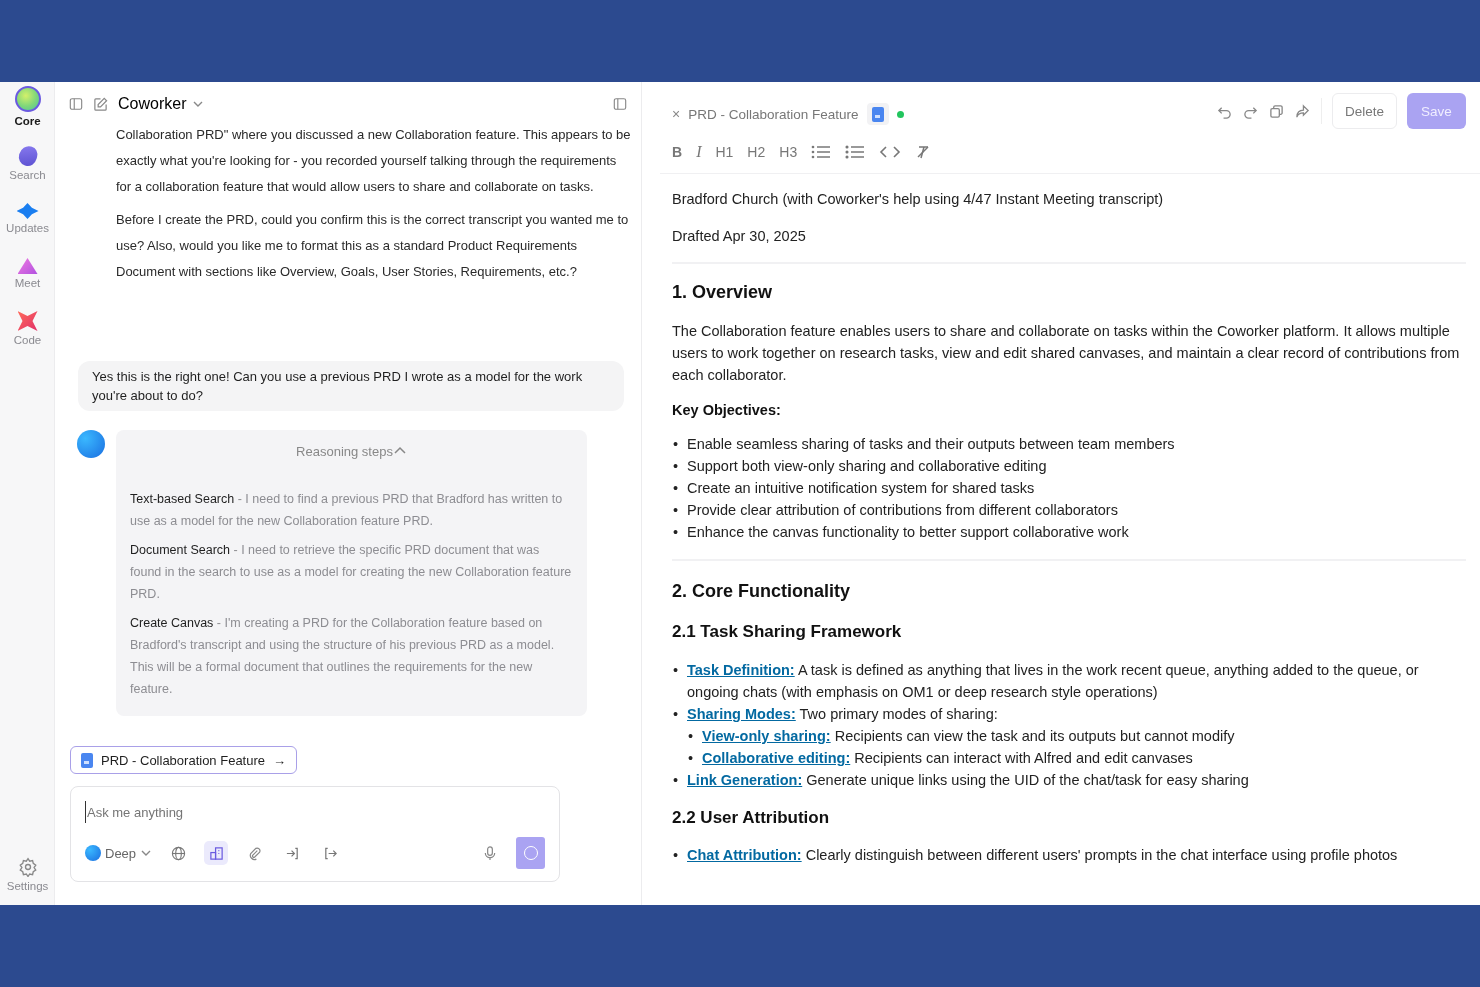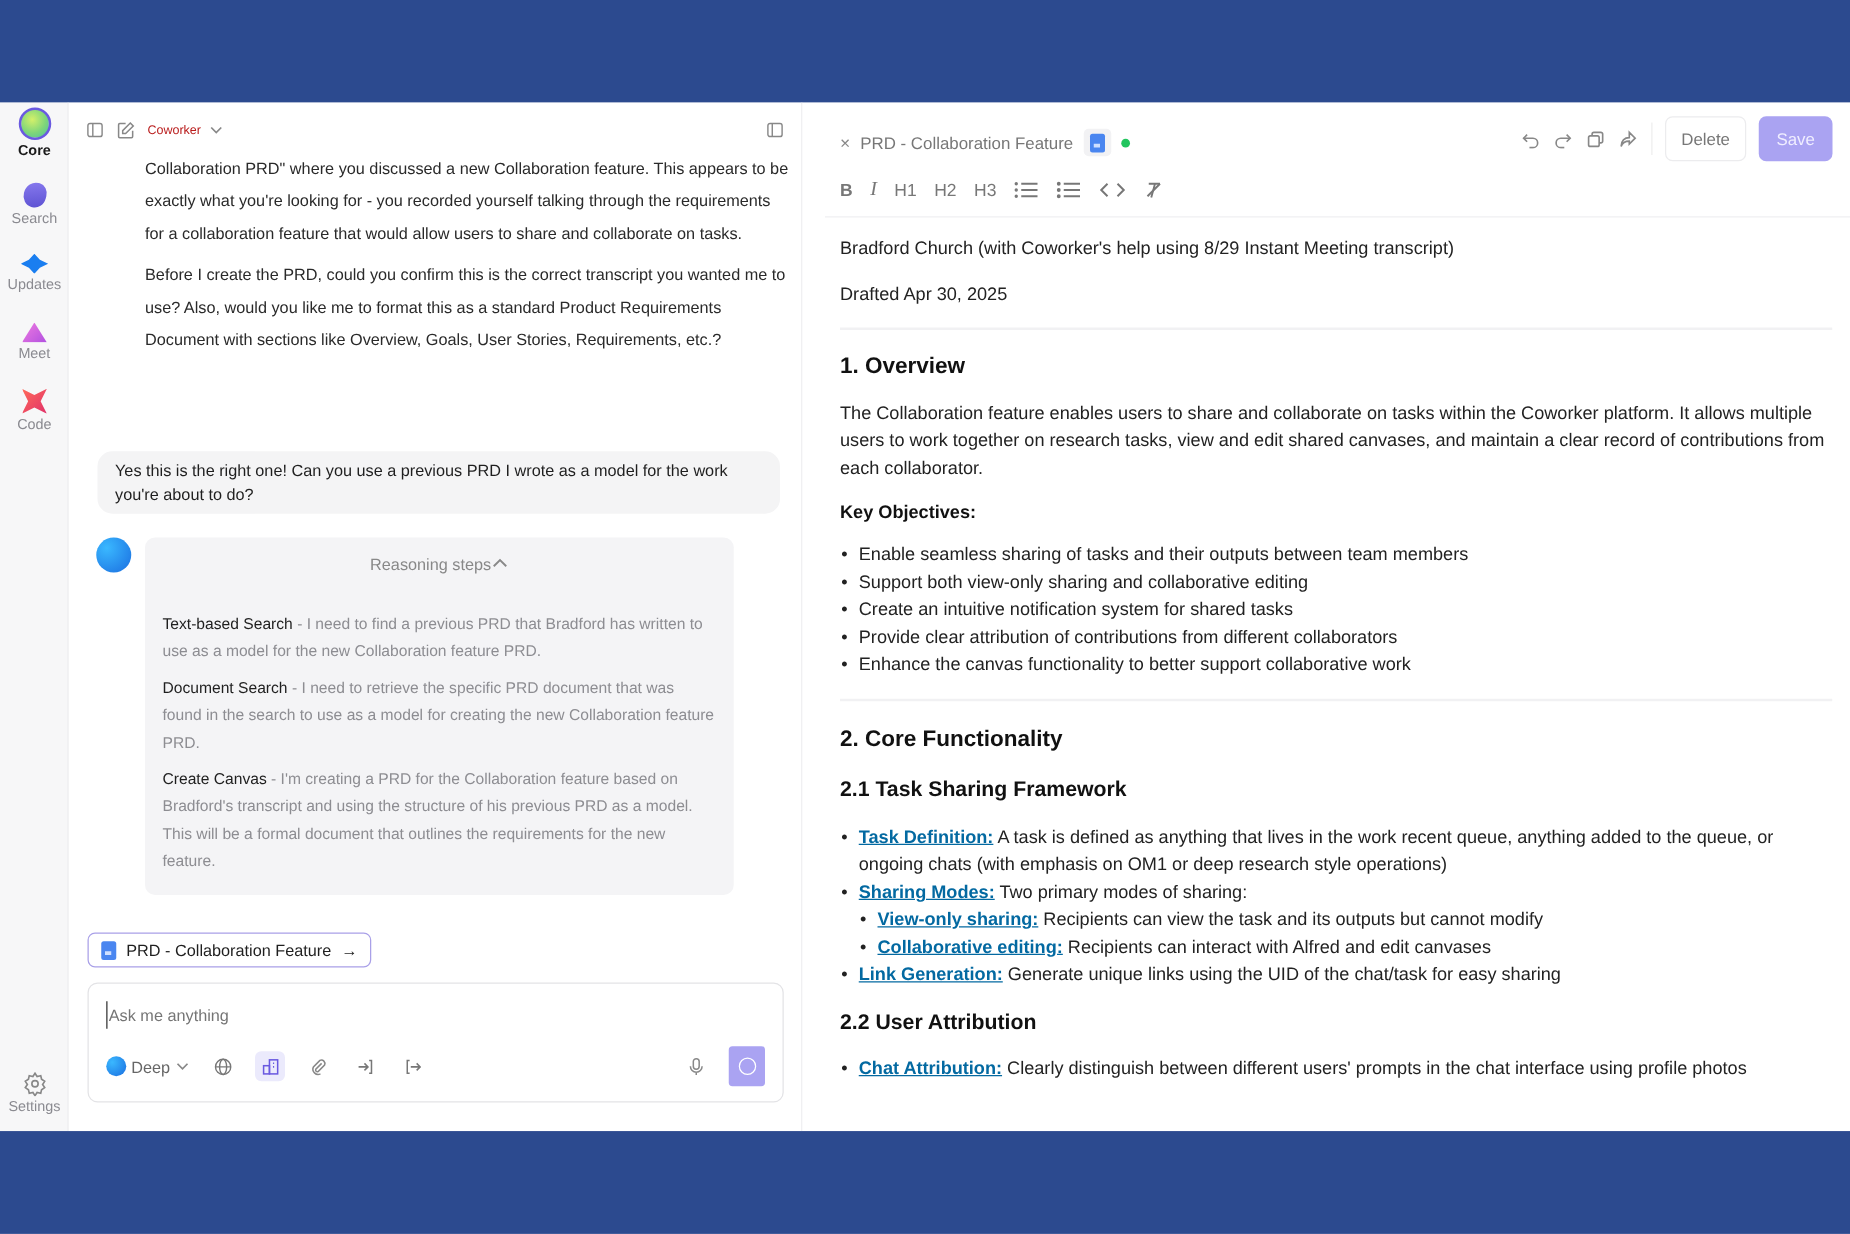--- a/index.html
+++ b/index.html
@@ -16,35 +16,35 @@
   .rail-item.active .lbl { color: #1a1a1a; font-weight: bold; }
   .ico-work { width: 26px; height: 26px; border-radius: 50%; border: 2px solid #6a5ae0; background: radial-gradient(circle at 40% 35%, #d4f06a, #7ed67a 55%, #4cc1a0); }
   .ico-search { width: 18px; height: 20px; border-radius: 55% 45% 50% 50%; background: linear-gradient(160deg, #8a7cf0, #5a4fd0); transform: rotate(15deg); }
   .ico-updates { width: 22px; height: 16px; background: #1a7ef0; clip-path: polygon(50% 0, 70% 30%, 100% 50%, 70% 70%, 50% 100%, 30% 70%, 0 50%, 30% 30%); border-radius: 4px; }
   .ico-meet { width: 20px; height: 16px; background: linear-gradient(135deg, #f07ae0, #b050e0); clip-path: polygon(50% 0, 100% 100%, 0 100%); }
   .ico-code { width: 20px; height: 20px; background: linear-gradient(135deg, #ff6a5a, #e0306a); clip-path: polygon(0 0, 50% 25%, 100% 0, 75% 50%, 100% 100%, 50% 75%, 0 100%, 25% 50%); }
 
   
   .chat { width: 587px; height: 100%; position: relative; border-right: 1px solid #ececee; background: #fff; }
   .chat-head { position: absolute; top: 12px; left: 14px; right: 14px; height: 20px; display: flex; align-items: center; gap: 10px; color: #777; }
-  .chat-head .title { font-size: 10px; color: #b91c1c; display: flex; align-items: center; gap: 6px; }
+  .chat-head .title { font-size: 16px; color: #000000; display: flex; align-items: center; gap: 6px; }
   .chat-head .right-icon { margin-left: auto; }
   .svg-ico { display: inline-flex; align-items: center; justify-content: center; }
   .assistant-text { position: absolute; left: 61px; top: 40px; width: 515px; font-size: 13px; line-height: 26px; color: #2a2a2a; }
   .assistant-text p { margin-bottom: 7px; }
   .user-bubble { position: absolute; left: 23px; top: 279px; width: 546px; background: #f4f4f5; border-radius: 12px; padding: 6px 14px; font-size: 13px; line-height: 19px; color: #1f1f1f; }
   .bot-avatar { position: absolute; left: 22px; top: 348px; width: 28px; height: 28px; border-radius: 50%; background: radial-gradient(circle at 30% 30%, #3ab8ff, #1a6ee0); }
   .reasoning { position: absolute; left: 61px; top: 348px; width: 471px; background: #f4f4f6; border-radius: 8px; padding: 12px 14px 16px 14px; }
   .reasoning-head { display: flex; align-items: center; justify-content: center; font-size: 13px; color: #888; height: 18px; margin-bottom: 28px; cursor: pointer; }
   .step { font-size: 12.5px; line-height: 22px; color: #8d8d92; margin-bottom: 7px; }
   .step b { color: #1f1f1f; font-weight: normal; }
   .doc-chip { position: absolute; left: 15px; top: 664px; height: 28px; border: 1.5px solid #a9a0e8; border-radius: 6px; padding: 0 10px; display: flex; align-items: center; gap: 8px; font-size: 13px; color: #1f1f1f; background: #fff; cursor: pointer; }
   .doc-ico { width: 12px; height: 15px; background: #4a86f0; border-radius: 2px; position: relative; }
   .doc-ico::after { content: ""; position: absolute; left: 3px; top: 8px; width: 5px; height: 3px; background: #cfe0ff; }
-  .composer { position: absolute; left: 15px; top: 704px; width: 557px; height: 96px; border: 1px solid #e3e3e6; border-radius: 8px; background: #fff; }
+  .composer { position: absolute; left: 15px; top: 704px; width: 490px; height: 96px; border: 1px solid #e3e3e6; border-radius: 8px; background: #fff; }
   .composer .input { position: absolute; left: 14px; top: 14px; width: 520px; height: 22px; border: none; outline: none; font-size: 13px; color: #999; font-family: "Liberation Sans", sans-serif; background: transparent; border-left: 1px solid #333; padding-left: 1px; }
   .composer-tools { position: absolute; left: 14px; top: 52px; right: 14px; height: 28px; display: flex; align-items: center; gap: 14px; color: #777; }
   .deep { display: flex; align-items: center; gap: 4px; font-size: 13px; color: #666; cursor: pointer; }
   .deep-dot { width: 16px; height: 16px; border-radius: 50%; background: radial-gradient(circle at 30% 30%, #3ab8ff, #1a6ee0); }
   .tool-btn { width: 24px; height: 24px; display: flex; align-items: center; justify-content: center; border-radius: 5px; cursor: pointer; }
   .tool-btn.active { background: #ebeafc; }
   .send-btn { margin-left: auto; width: 29px; height: 32px; background: #aaa3f2; border-radius: 3px; display: flex; align-items: center; justify-content: center; cursor: pointer; }
   .send-btn span { width: 14px; height: 14px; border: 1.5px solid #fff; border-radius: 50%; }
   .mic { margin-left: auto; }
 
@@ -301,21 +301,21 @@
         <svg width="16" height="16" viewBox="0 0 16 16" fill="none" stroke="#777" stroke-width="1.5">
             <path d="M4 3h9M9 3L6 14"></path>
             <line x1="3" y1="13" x2="13" y2="3"></line>
           </svg>
       </span>
     </div>
 
     <div class="doc-divider"></div>
 
     <article class="doc-body">
-      <div class="meta">Bradford Church (with Coworker's help using 8/29 Instant Meeting transcript)</div>
+      <div class="meta">Bradford Church (with Coworker's help using 4/47 Instant Meeting transcript)</div>
       <div class="meta">Drafted Apr 30, 2025</div>
       <div class="hr"></div>
 
       <h2>1. Overview</h2>
       <p class="para">The Collaboration feature enables users to share and collaborate on tasks within the Coworker platform. It allows multiple users to work together on research tasks, view and edit shared canvases, and maintain a clear record of contributions from each collaborator.</p>
       <div class="key-obj">Key Objectives:</div>
       <ul class="bul">
         <li>Enable seamless sharing of tasks and their outputs between team members</li>
         <li>Support both view-only sharing and collaborative editing</li>
         <li>Create an intuitive notification system for shared tasks</li>

